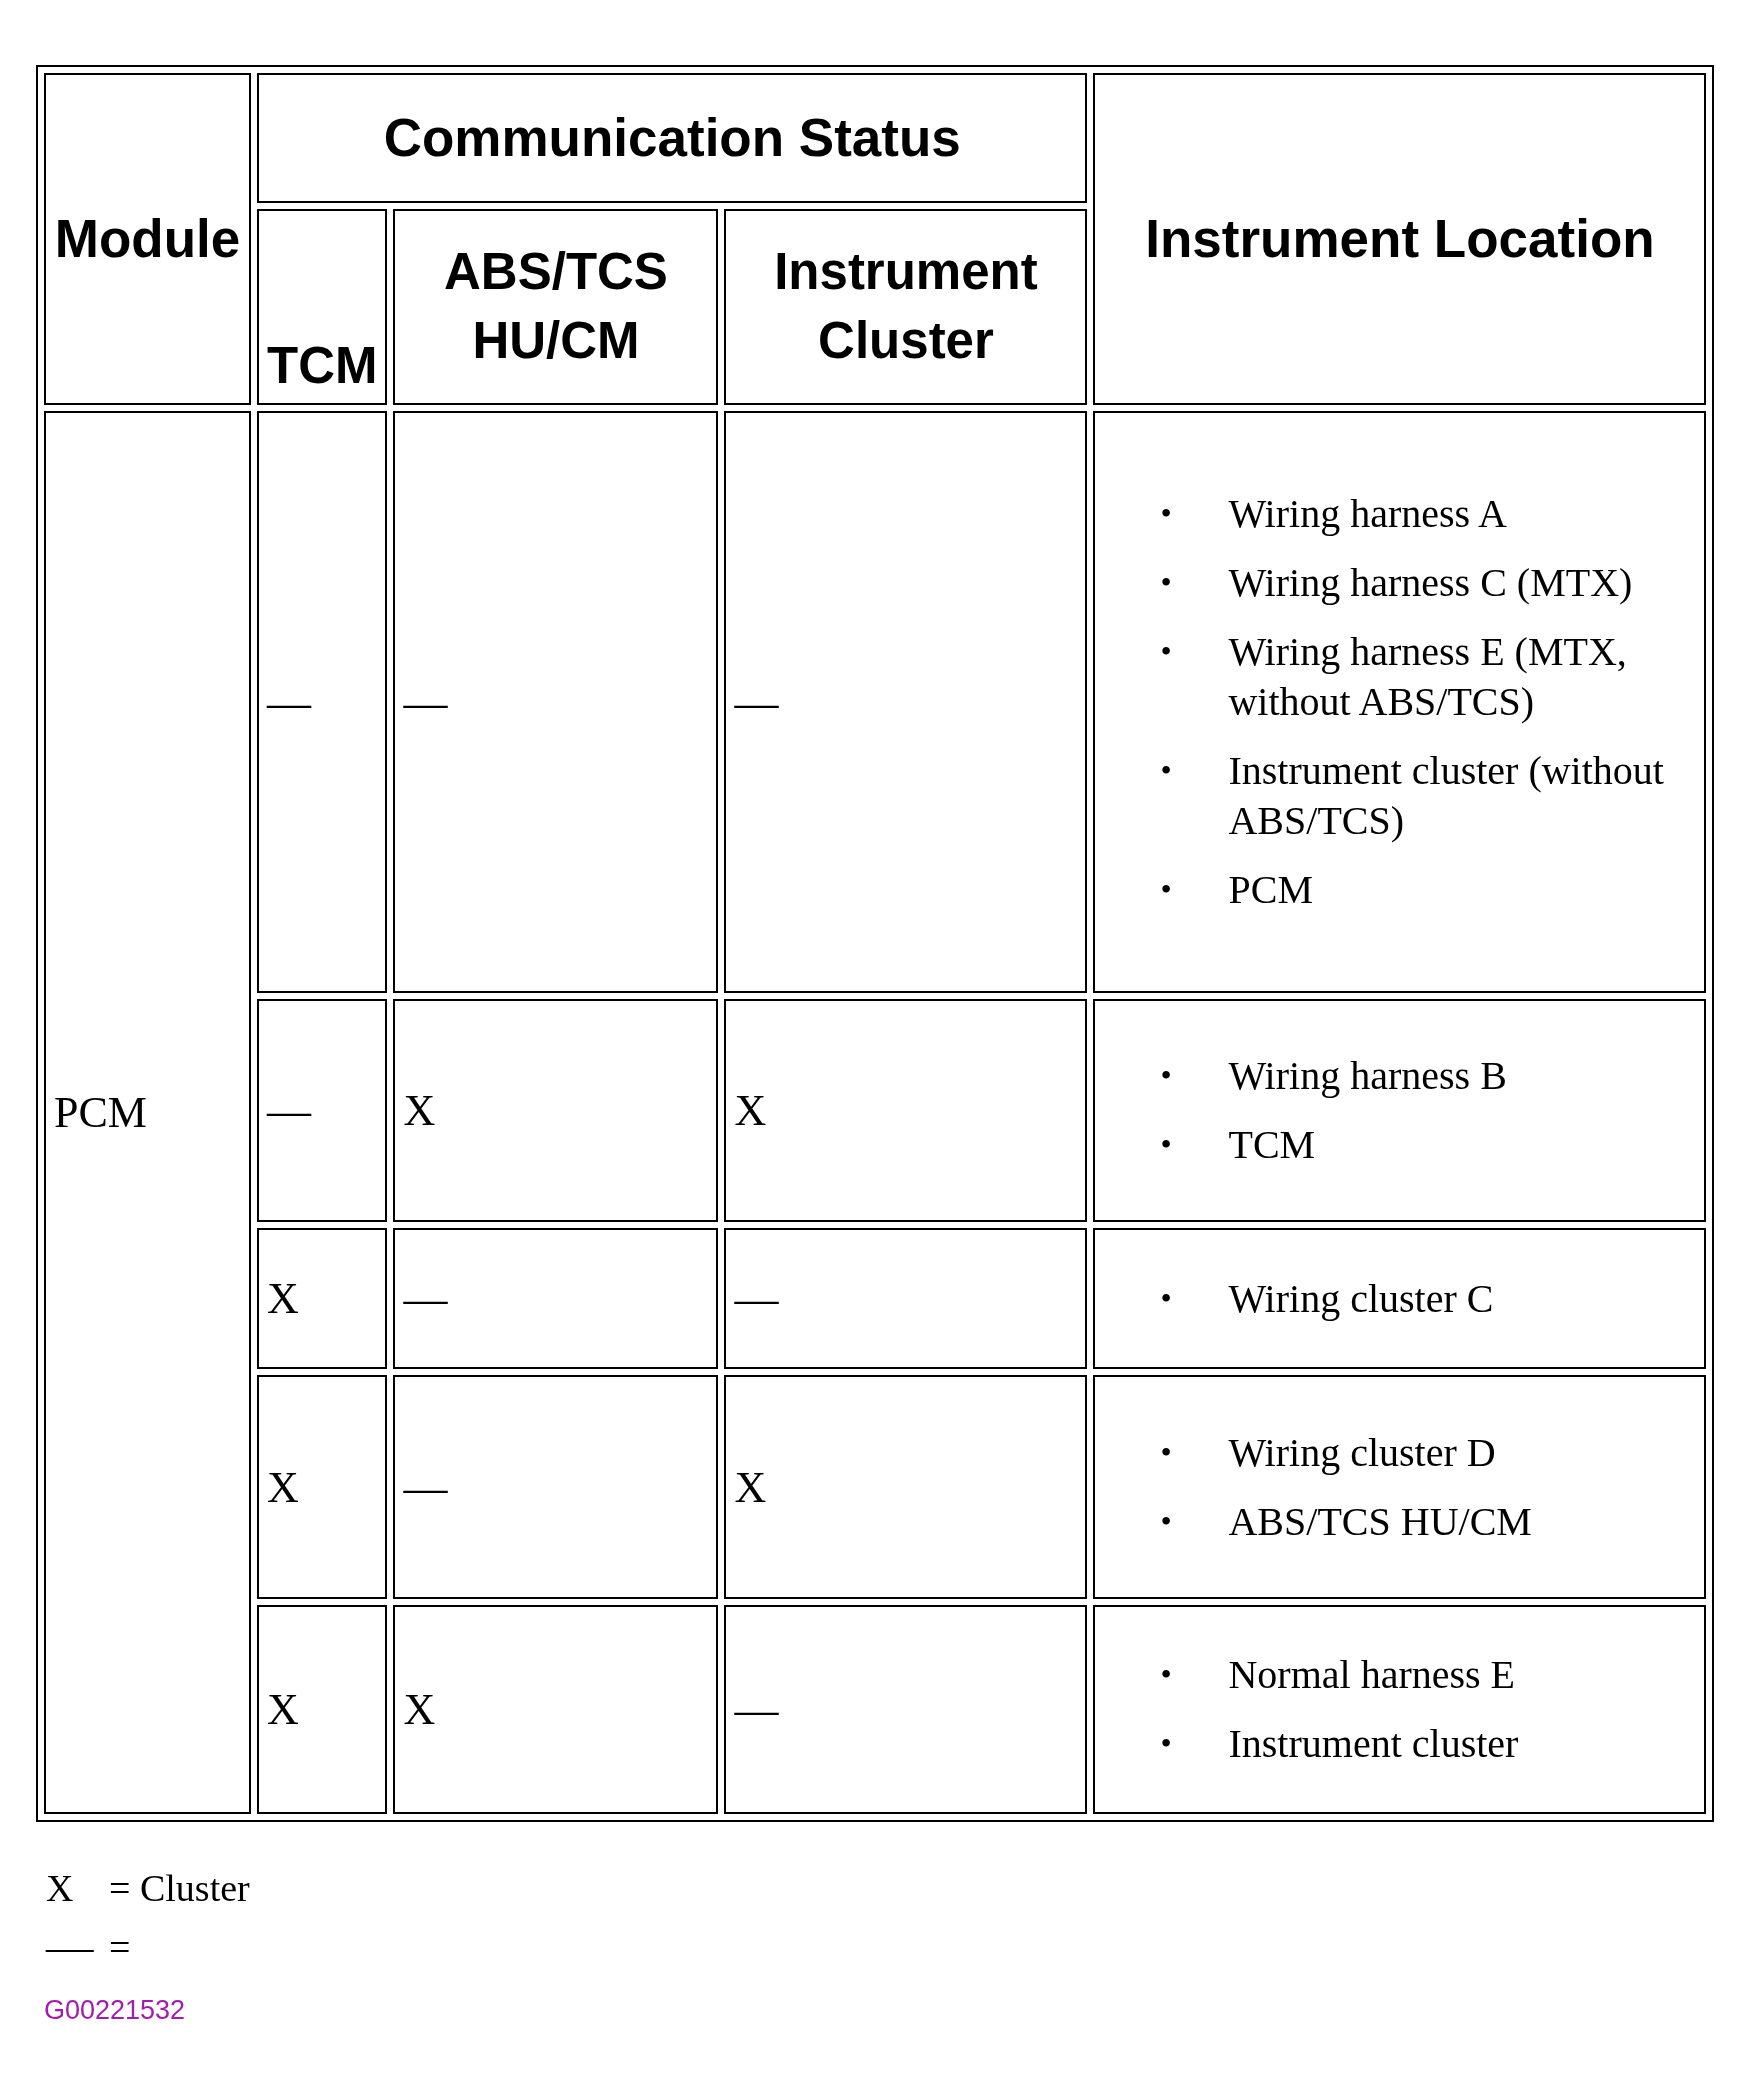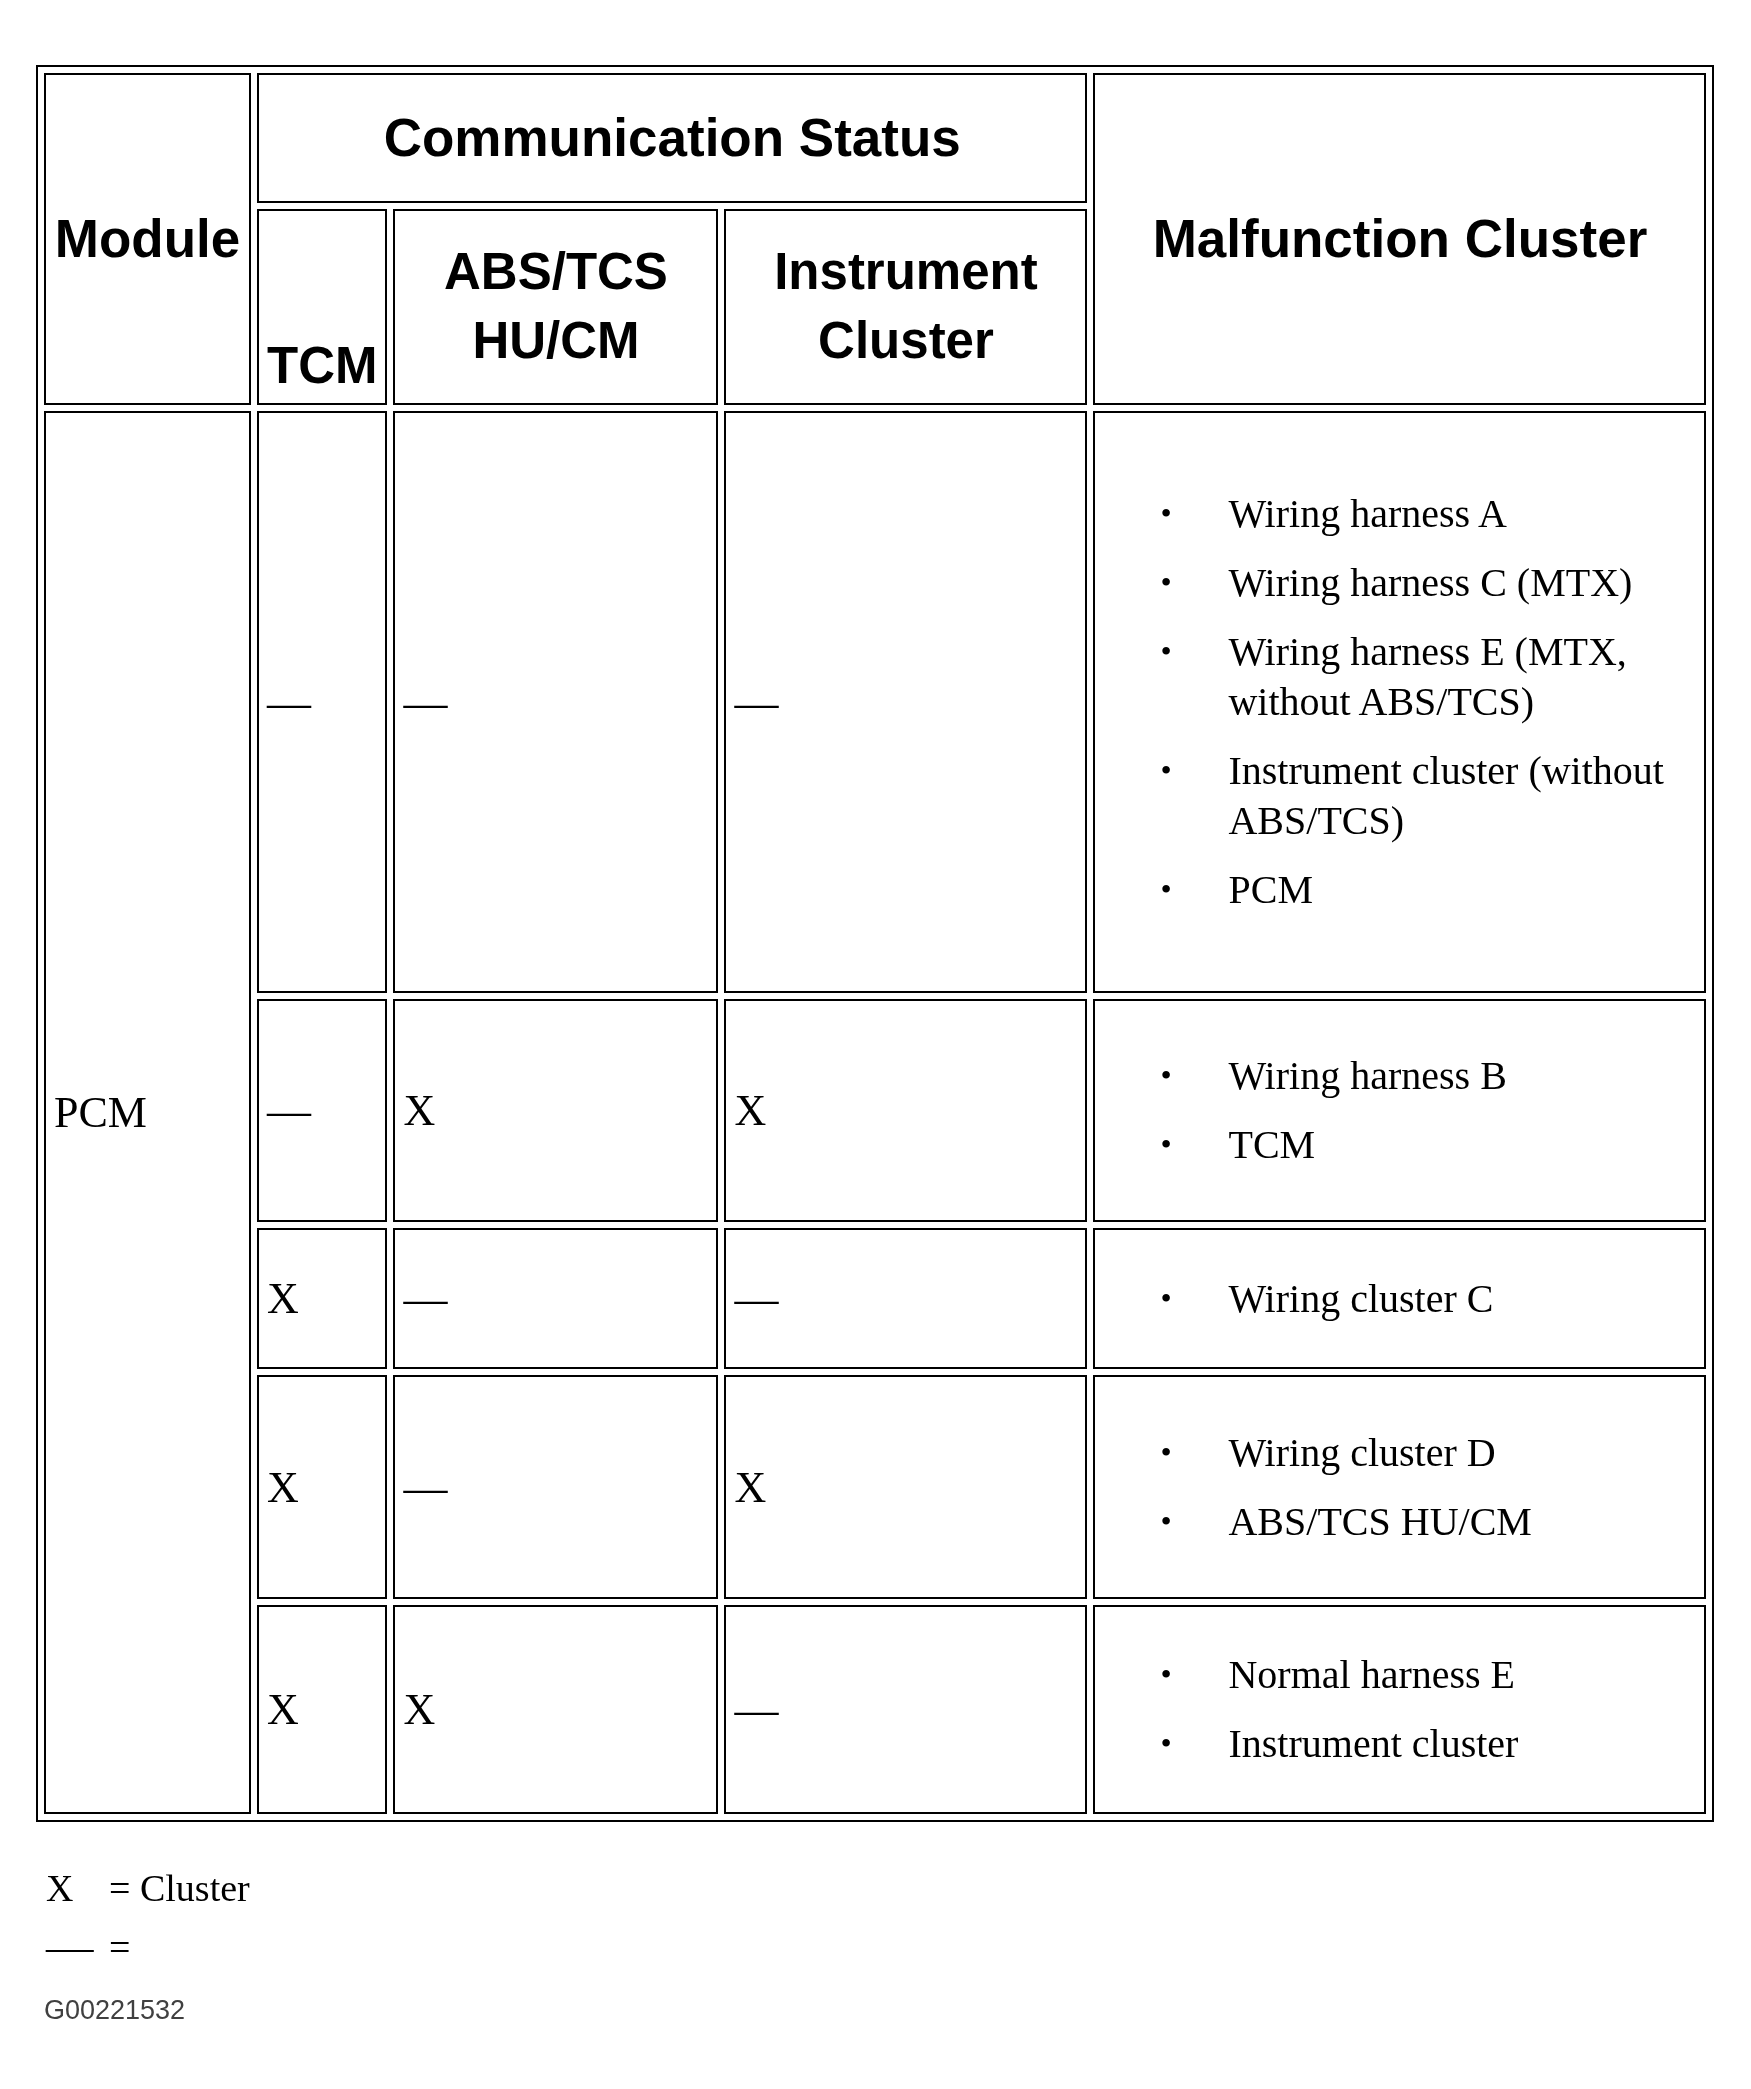--- a/index.html
+++ b/index.html
@@ -110,42 +110,42 @@
   .legend-sym { display: inline-block; width: 63px; }
   .legend-sym.dash { transform: scaleX(1.25); transform-origin: left center; }
   .legend-eq { margin-right: 9.5px; }
 
   .figure-id {
     position: absolute;
     left: 44px;
     top: 1995px;
     font-family: "Liberation Sans", sans-serif;
     font-size: 27px;
-    color: #404040;
+    color: #a21caf;
   }
 </style>
 </head>
 <body>
 
 <div class="page">
 
   <table class="diag">
     <colgroup>
       <col style="width:207px">
       <col style="width:129px">
       <col style="width:325px">
       <col style="width:363px">
       <col style="width:613px">
     </colgroup>
 
     <tbody>
         <tr style="height:130px">
       <th class="hd" rowspan="2">Module</th>
       <th class="hd" colspan="3" style="height:130px">Communication Status</th>
-      <th class="hd" rowspan="2">Malfunction Cluster</th>
+      <th class="hd" rowspan="2">Instrument Location</th>
     </tr>
 
     <tr style="height:196px">
       <th class="hd-tcm" style="height:196px">TCM</th>
       <th class="hd-sub">ABS/TCS HU/CM</th>
       <th class="hd-sub">Instrument Cluster</th>
     </tr>
 
     <tr style="height:582px">
       <td class="module-cell" rowspan="5">PCM</td>

